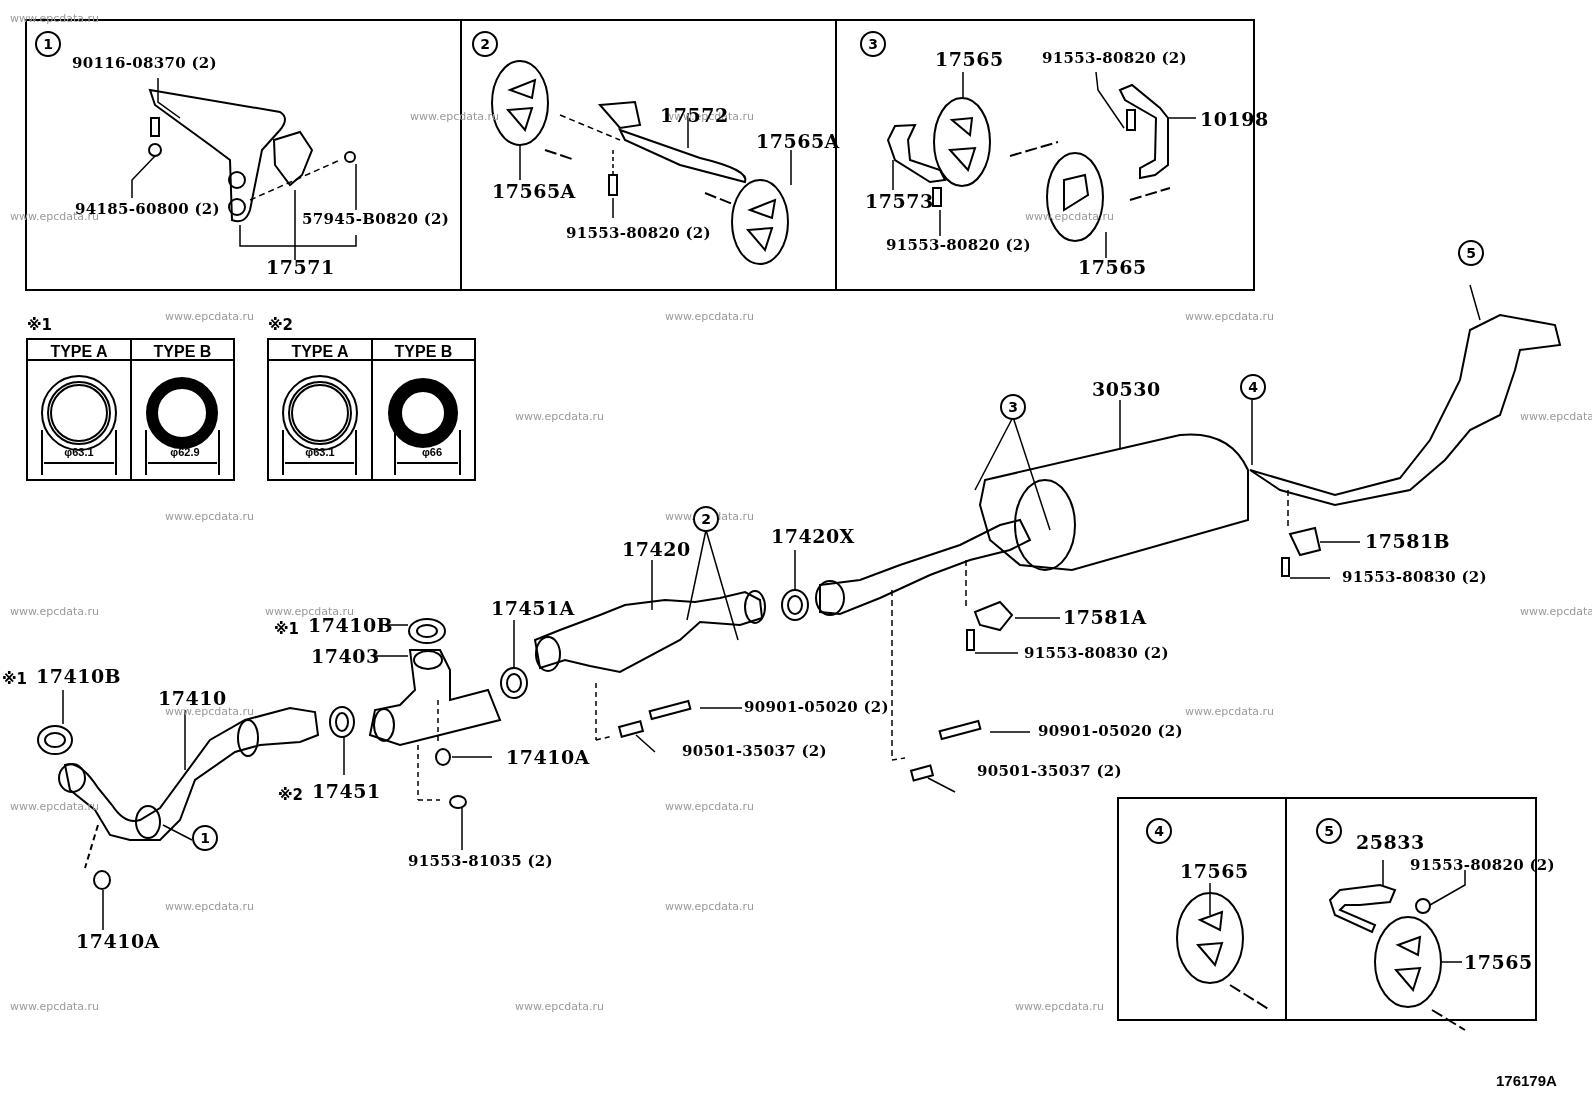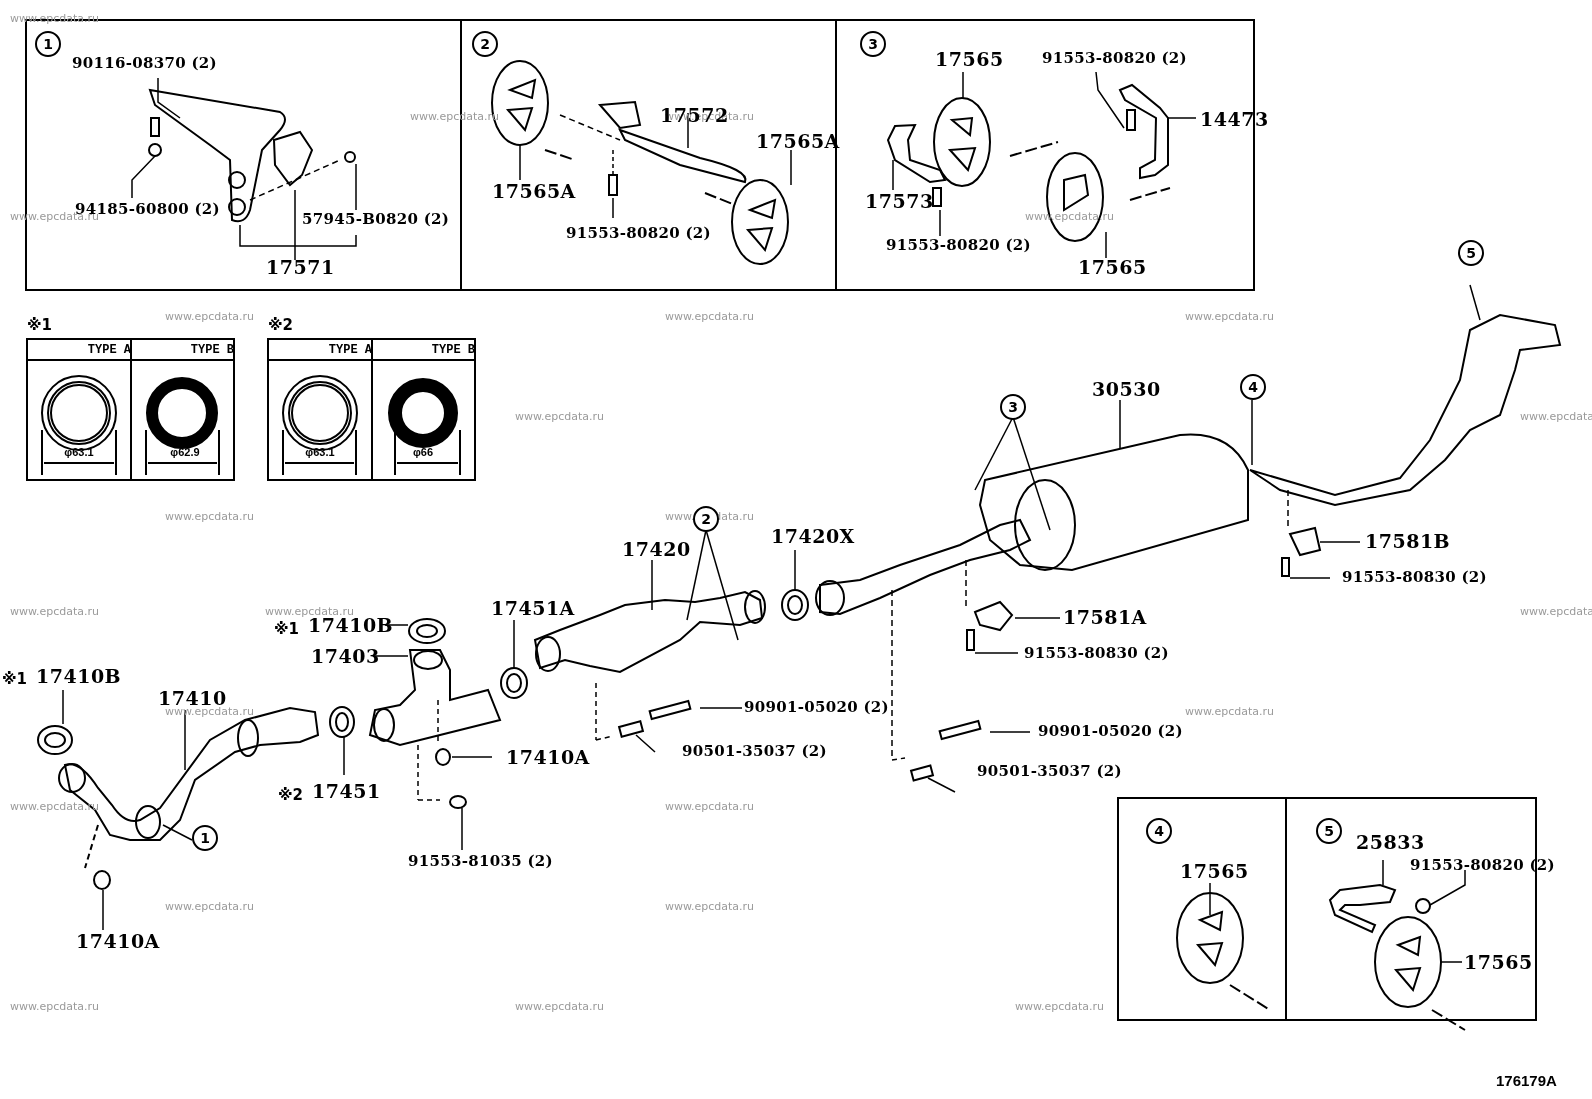--- a/index.html
+++ b/index.html
@@ -7,21 +7,21 @@
            font-family:"DejaVu Sans", sans-serif; color:#000; }
   svg#art { position:absolute; left:0; top:0; width:1592px; height:1099px; }
   .lbl { position:absolute; font-family:"DejaVu Serif", serif; font-weight:bold; font-size:19px;
          letter-spacing:0.5px; white-space:nowrap; line-height:1; color:#000; }
   .lbl.sm { font-size:15px; letter-spacing:0.3px; }
   .wm { position:absolute; font-family:"DejaVu Sans", sans-serif; font-size:11px; color:#9a9a9a; white-space:nowrap; }
   .callout { position:absolute; width:26px; height:26px; border:2px solid #000; border-radius:50%;
              box-sizing:border-box; background:#fff; font-family:"DejaVu Sans", sans-serif; font-size:14px;
              font-weight:bold; text-align:center; line-height:22px; }
   .note { position:absolute; font-family:"DejaVu Sans", sans-serif; font-weight:bold; font-size:15px; }
-  .tbl-head { position:absolute; font-family:Liberation Mono, monospace; font-weight:bold; font-size:12px; text-align:right; }
+  .tbl-head { position:absolute; font-family:Liberation Sans, sans-serif; font-weight:bold; font-size:16px; text-align:center; }
   .dim { position:absolute; font-family:"Liberation Sans", sans-serif; font-size:11px; font-weight:bold; text-align:center; }
   .ref { position:absolute; font-family:"Liberation Sans", sans-serif; font-weight:bold; font-size:15px; }
 </style>
 </head>
 <body>
 
 <div id="stage">
 
   <svg id="art" viewBox="0 0 1592 1099" fill="none" stroke="#000" stroke-width="2">
 
@@ -261,36 +261,36 @@
 
   <div class="callout" style="left:472px;top:31px">2</div>
   <div class="lbl" style="left:660px;top:106px">17572</div>
   <div class="lbl" style="left:756px;top:132px">17565A</div>
   <div class="lbl" style="left:492px;top:182px">17565A</div>
   <div class="lbl sm" style="left:566px;top:226px">91553-80820 (2)</div>
 
   <div class="callout" style="left:860px;top:31px">3</div>
   <div class="lbl" style="left:935px;top:50px">17565</div>
   <div class="lbl sm" style="left:1042px;top:51px">91553-80820 (2)</div>
-  <div class="lbl" style="left:1200px;top:110px">14473</div>
+  <div class="lbl" style="left:1200px;top:110px">10198</div>
   <div class="lbl" style="left:865px;top:192px">17573</div>
   <div class="lbl sm" style="left:886px;top:238px">91553-80820 (2)</div>
   <div class="lbl" style="left:1078px;top:258px">17565</div>
 
   <div class="note" style="left:27px;top:316px">※1</div>
   <div class="tbl-head" style="left:27px;top:343px;width:104px">TYPE A</div>
   <div class="tbl-head" style="left:131px;top:343px;width:103px">TYPE B</div>
   <div class="dim" style="left:44px;top:446px;width:70px">φ63.1</div>
   <div class="dim" style="left:148px;top:446px;width:74px">φ62.9</div>
 
   <div class="note" style="left:268px;top:316px">※2</div>
   <div class="tbl-head" style="left:268px;top:343px;width:104px">TYPE A</div>
   <div class="tbl-head" style="left:372px;top:343px;width:103px">TYPE B</div>
   <div class="dim" style="left:285px;top:446px;width:70px">φ63.1</div>
-  <div class="dim" style="left:386px;top:446px;width:74px">φ66</div>
+  <div class="dim" style="left:395px;top:446px;width:74px">φ66</div>
 
   <div class="note" style="left:2px;top:670px">※1</div>
   <div class="lbl" style="left:36px;top:667px">17410B</div>
   <div class="lbl" style="left:158px;top:689px">17410</div>
   <div class="callout" style="left:192px;top:825px">1</div>
   <div class="lbl" style="left:76px;top:932px">17410A</div>
   <div class="note" style="left:278px;top:786px">※2</div>
   <div class="lbl" style="left:312px;top:782px">17451</div>
   <div class="note" style="left:274px;top:620px">※1</div>
   <div class="lbl" style="left:308px;top:616px">17410B</div>

